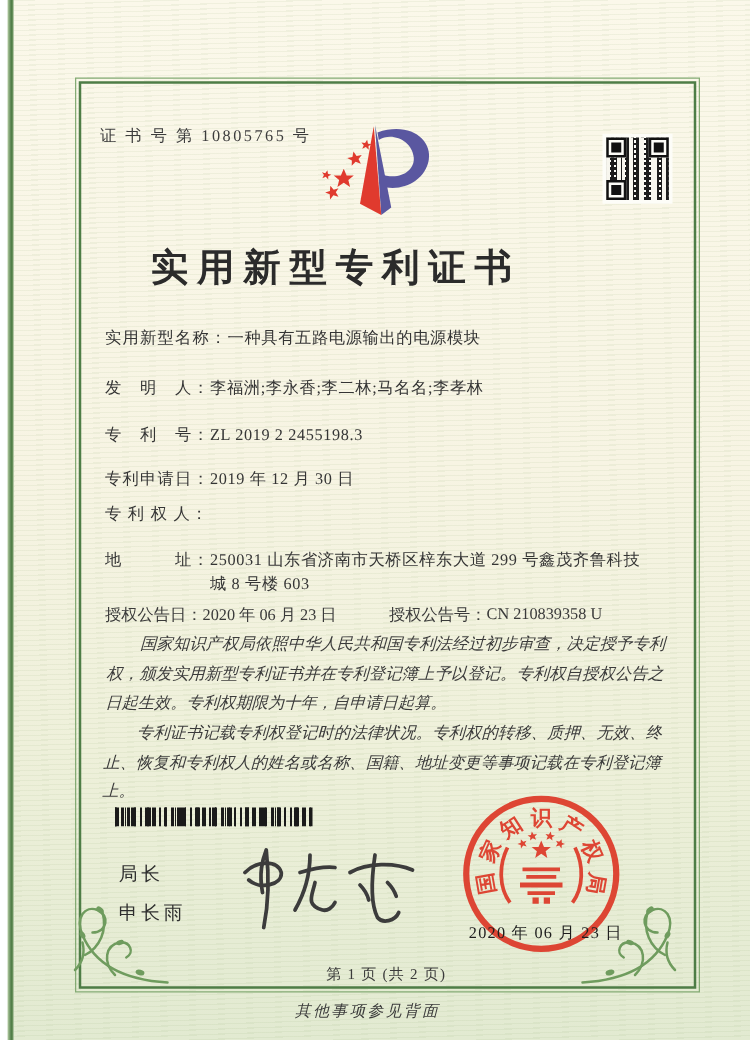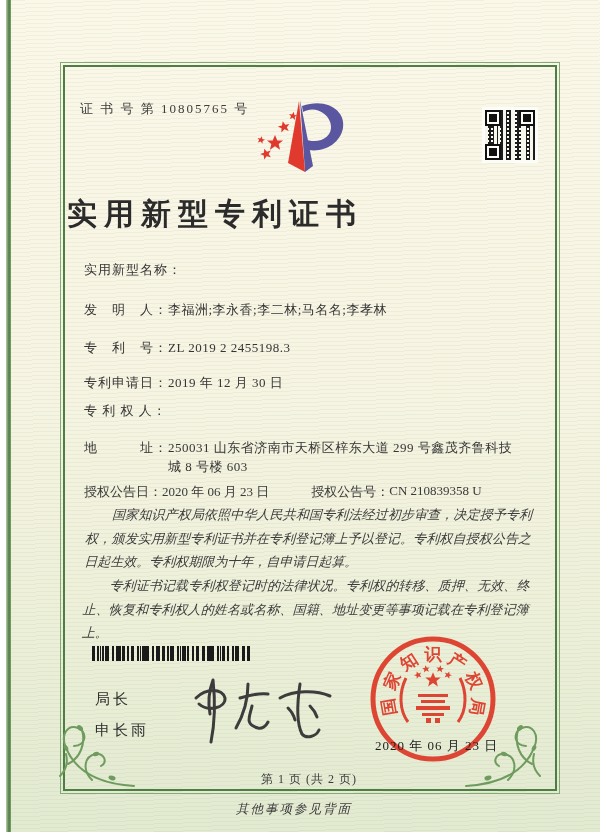--- a/index.html
+++ b/index.html
@@ -23,21 +23,21 @@
   .qr{position:absolute;left:482px;top:107px;width:56px;height:56px;background:#fdfdf8;}
   .qr-modules{position:absolute;inset:3px;
     background-image:
       repeating-linear-gradient(90deg, #f7f6ee 0 3px, rgba(0,0,0,0) 3px 9px),
       repeating-linear-gradient(90deg, #f7f6ee 0 2px, rgba(0,0,0,0) 2px 13px),
       repeating-linear-gradient(0deg, #1c1c1c 0 2px, rgba(0,0,0,0) 2px 4px),
       repeating-linear-gradient(90deg, #1c1c1c 0 2px, rgba(0,0,0,0) 2px 4px);}
   .finder{position:absolute;width:12px;height:12px;border:2px solid #111;background:#fdfdf8;}
   .finder::after{content:"";position:absolute;inset:2px;background:#111;}
   .finder.tl{left:3px;top:3px}.finder.tr{right:3px;top:3px}.finder.bl{left:3px;bottom:3px}
-  .title{position:absolute;left:60px;top:194px;width:410px;text-align:left;
+  .title{position:absolute;left:60px;top:194px;width:410px;text-align:center;
     font-size:30px;font-weight:bold;letter-spacing:7px;text-indent:7px;color:#2b2b2b;}
   .field{position:absolute;left:84px;display:flex;font-size:13px;line-height:1.45;color:#353535;}
   .field .lbl{flex:none;letter-spacing:1px;white-space:pre;}
   .field .val{white-space:pre-line;letter-spacing:.5px;max-width:420px;}
   .f0{top:261px}.f1{top:301px}.f2{top:339px}.f3{top:374px}.f4{top:402px}.f5{top:439px}
   .grant{position:absolute;left:84px;top:483px;width:450px;display:flex;font-size:13px;align-items:flex-end;}
   .grant .pair{display:flex;white-space:pre;}
   .grant .pair2{margin-left:42px;}
   .body-text{position:absolute;left:84px;top:503px;width:446px;font-size:13px;line-height:1.82;
     color:#3b3b3b;text-align:justify;font-style:italic;transform:skewX(-2deg);}
@@ -88,20 +88,21 @@
   <div class="qr-modules"></div>
   <div class="finder tl"></div>
   <div class="finder tr"></div>
   <div class="finder bl"></div>
 </div>
 
 <div class="title">实用新型专利证书</div>
 
 <div class="field f0">
   <span class="lbl">实用新型名称：</span>
+  <span class="val">一种具有五路电源输出的电源模块</span>
 </div>
 <div class="field f1">
   <span class="lbl">发　明　人：</span>
   <span class="val">李福洲;李永香;李二林;马名名;李孝林</span>
 </div>
 <div class="field f2">
   <span class="lbl">专　利　号：</span>
   <span class="val">ZL 2019 2 2455198.3</span>
 </div>
 <div class="field f3">

